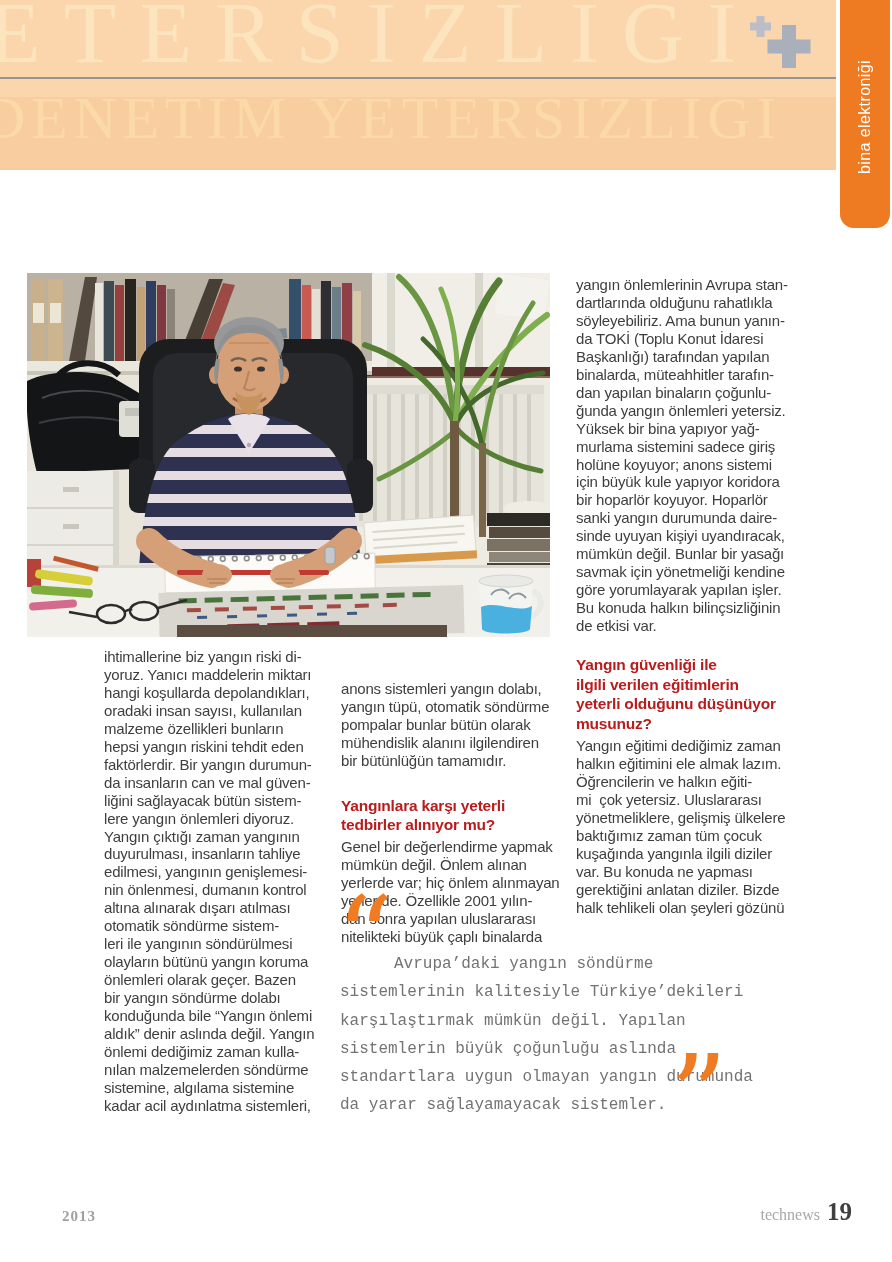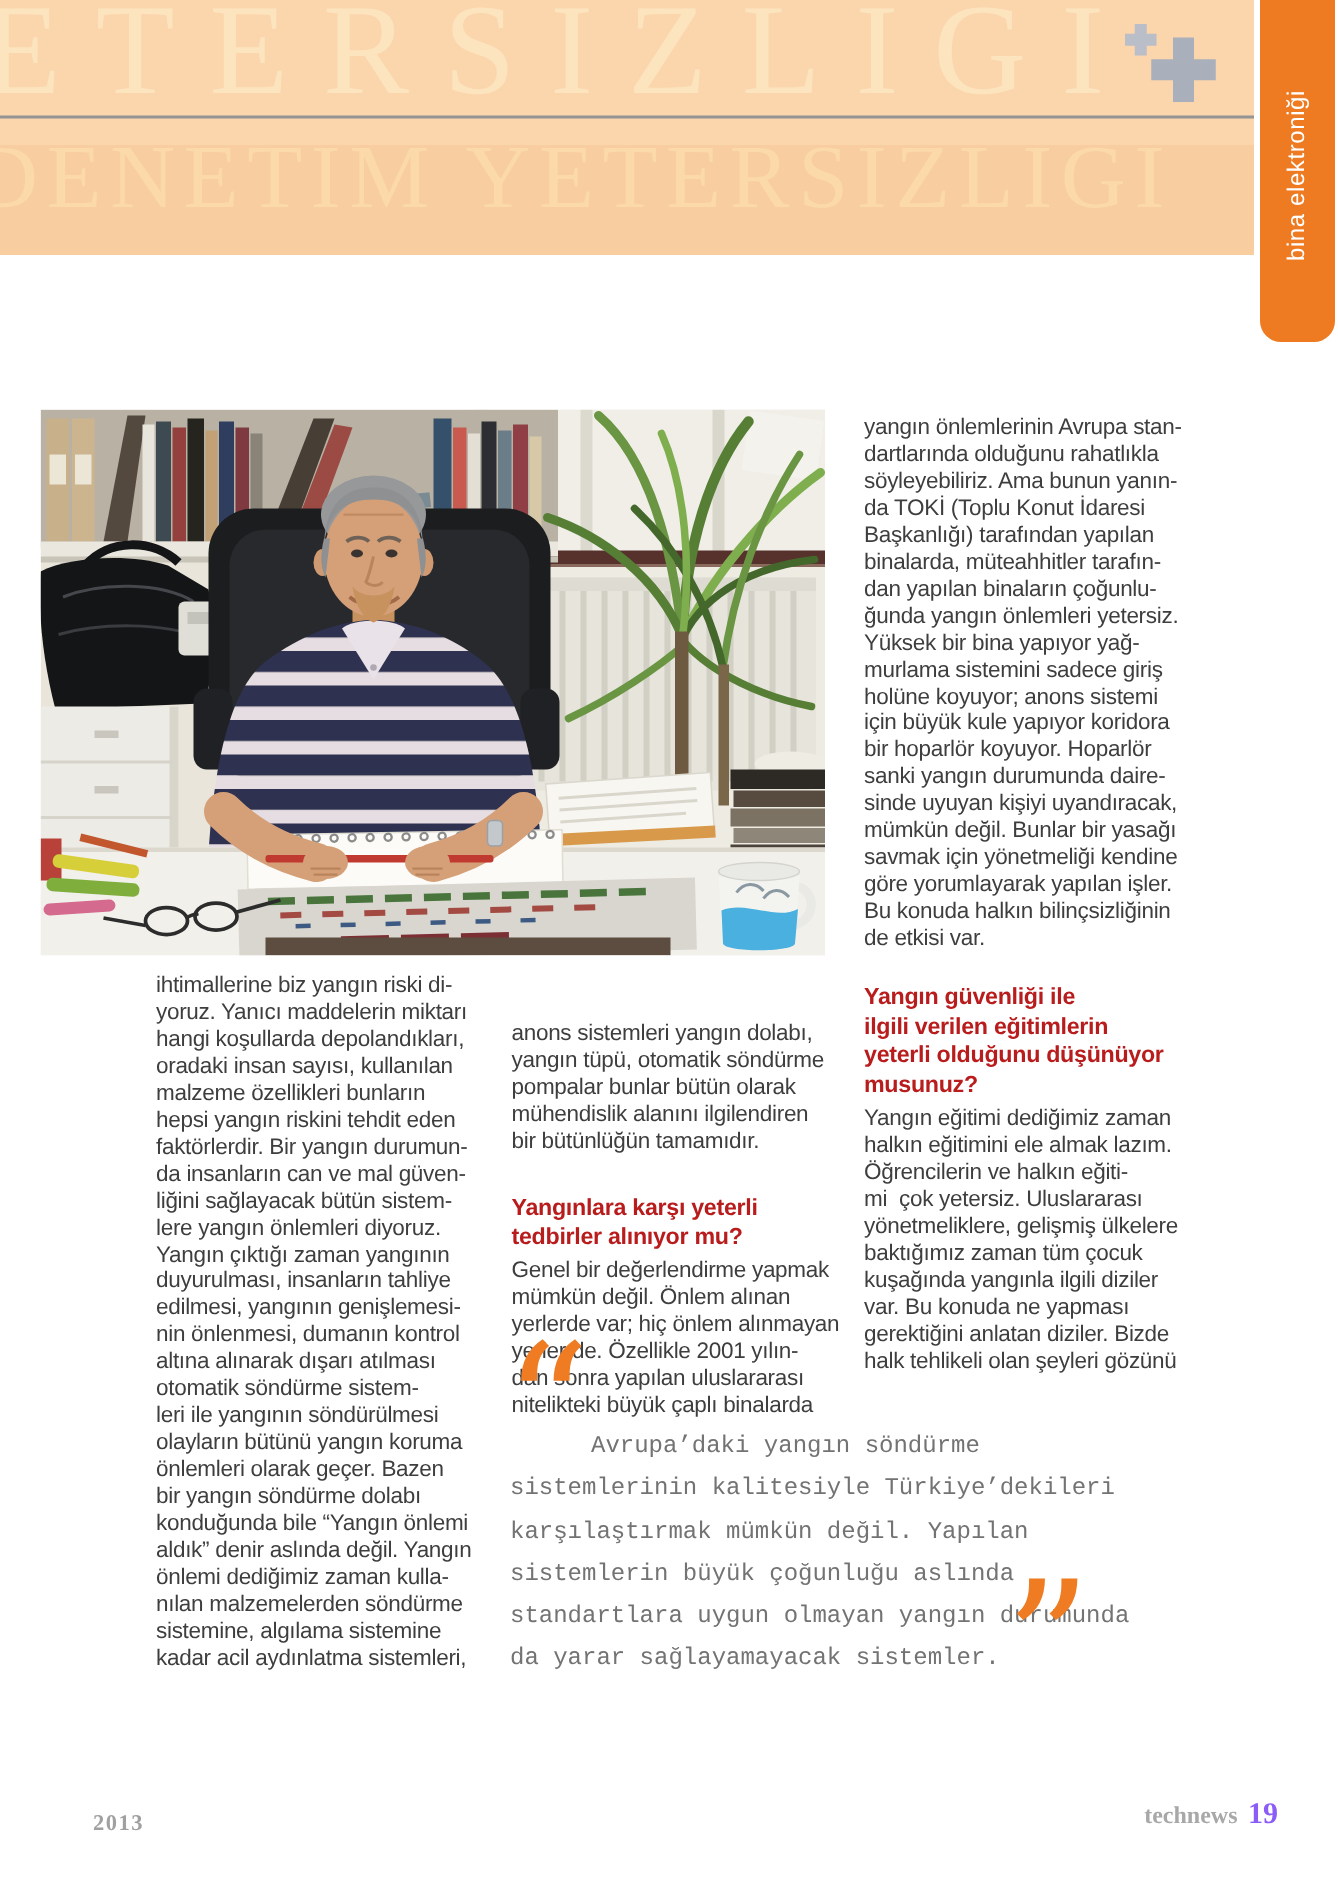--- a/index.html
+++ b/index.html
@@ -44,22 +44,22 @@
           font-size:112px;line-height:60px;color:#ef7c23;}
   .q-close{position:absolute;left:330px;top:146px;font-family:"DejaVu Serif",serif;
           font-size:112px;line-height:60px;color:#ef7c23;}
   .q-text{position:absolute;left:0;top:30px;font-family:Liberation Mono, monospace;
           font-size:16px;line-height:28.3px;color:#737373;white-space:pre;text-indent:54px;}
 
   
   .footer-year{position:absolute;left:62px;top:1208px;font-family:"Liberation Serif",serif;
           font-size:15px;color:#a0a0a0;letter-spacing:1px;font-weight:bold;}
   .footer-right{position:absolute;right:40px;top:1198px;display:flex;align-items:baseline;gap:7px;}
-  .footer-mag{font-family:"Liberation Serif",serif;font-size:16px;color:#a8a8a8;font-weight:bold;}
-  .footer-num{font-family:"Liberation Serif",serif;font-size:20px;color:#8b5cf6;font-weight:bold;}
+  .footer-mag{font-family:"Liberation Serif",serif;font-size:16px;color:#a8a8a8;font-weight:normal;}
+  .footer-num{font-family:"Liberation Serif",serif;font-size:25px;color:#404040;font-weight:bold;}
 </style>
 </head>
 <body>
 
 <div class="page">
 
   <header class="banner">
     <div class="bg-line1">ETERSIZLIGI</div>
     <div class="bg-line2">DENETIM YETERSIZLIGI</div>
     <div class="banner-rule"></div>

